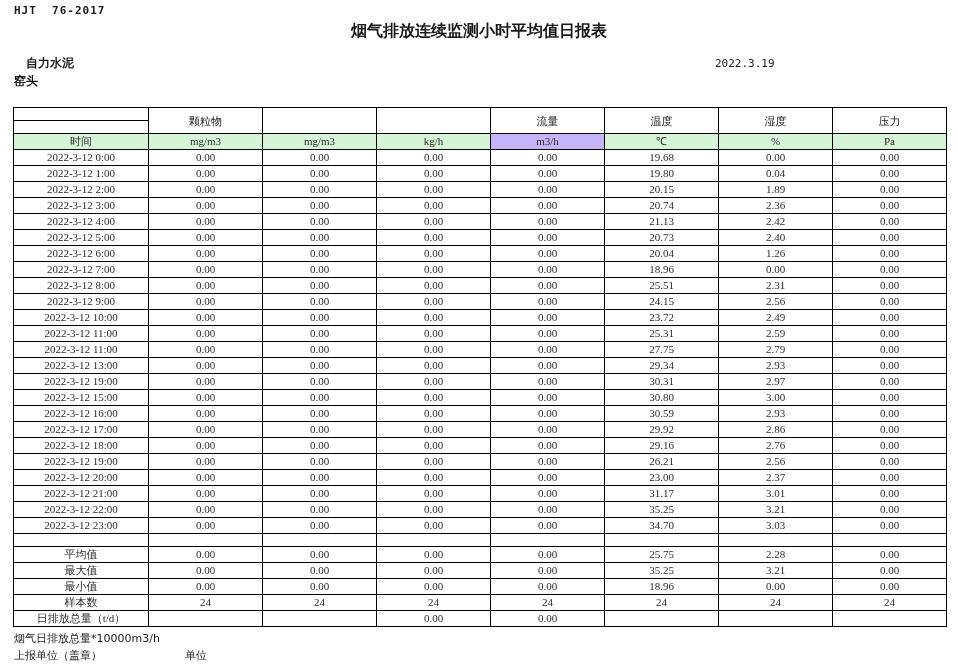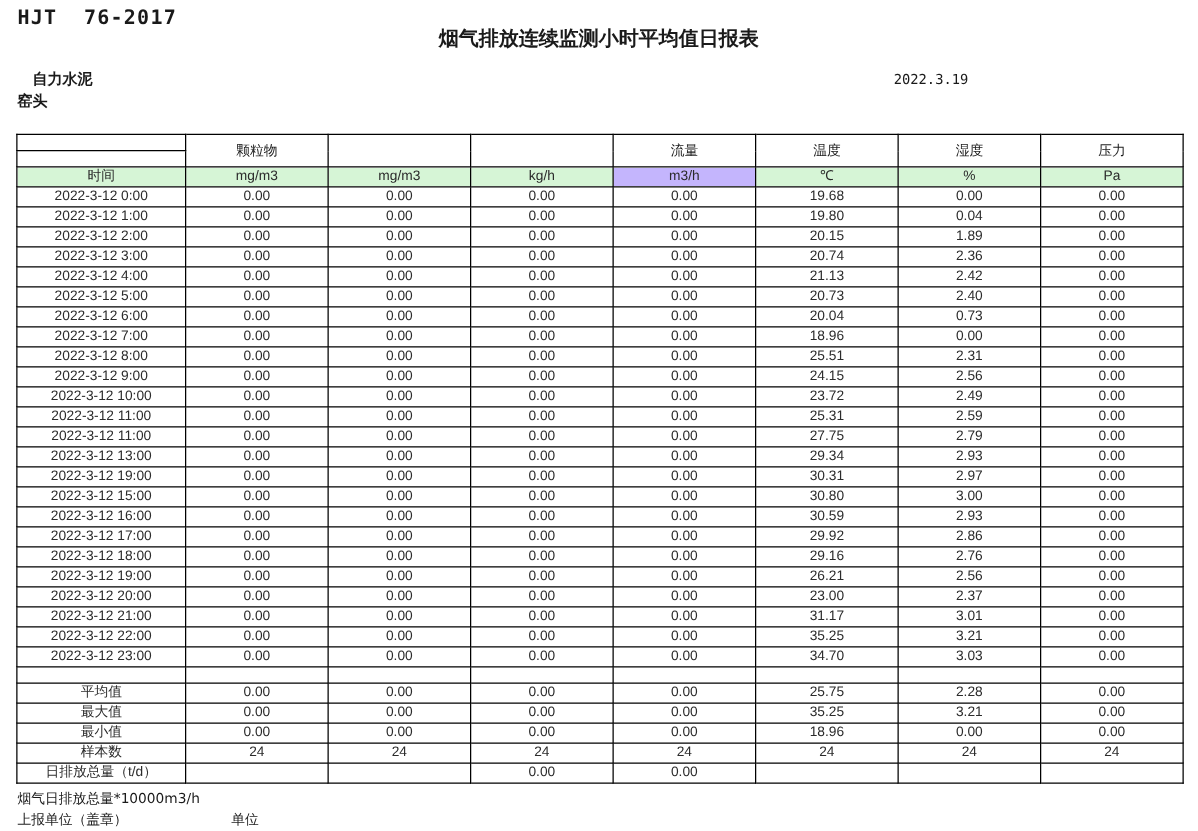--- a/index.html
+++ b/index.html
@@ -8,41 +8,41 @@
     background: #ffffff;
     font-family: "DejaVu Sans", "Liberation Sans", sans-serif;
     color: #1a1a1a;
     overflow: hidden;
     position: relative;
   }
   .abs { position: absolute; }
 
   #doc-code {
     top: 4px; left: 14px;
-    font-weight: bold; font-size: 16px;
+    font-weight: bold; font-size: 11px;
     letter-spacing: 1px; white-space: pre;
     font-family: "DejaVu Sans Mono", "DejaVu Sans", monospace;
   }
   #report-title {
     top: 21px; left: 0; right: 0;
     text-align: center;
     font-weight: bold; font-size: 16px;
   }
   #company-name { top: 55px; left: 26px; font-weight: bold; font-size: 12px; }
   #monitor-point { top: 73px; left: 14px; font-weight: bold; font-size: 12px; }
   #report-date {
     top: 57px; left: 715px; font-size: 11px;
     font-family: "DejaVu Sans Mono", "DejaVu Sans", monospace;
   }
 
   table.report {
     position: absolute; left: 13px; top: 107px;
     border-collapse: collapse; table-layout: fixed;
     width: 933px;
-    font-family: Liberation Sans, sans-serif;
+    font-family: Liberation Serif, serif;
     font-size: 11px; color: #2b2b2b;
   }
   col.w-time { width: 135px; }
   col.w-val  { width: 114px; }
   table.report td {
     border: 1px solid #000;
     padding: 0 2px;
     text-align: center; vertical-align: middle;
     white-space: nowrap; overflow: hidden;
     height: 15px; line-height: 15px;
@@ -162,21 +162,21 @@
         <td>2.40</td>
         <td>0.00</td>
       </tr>
       <tr>
         <td>2022-3-12 6:00</td>
         <td>0.00</td>
         <td>0.00</td>
         <td>0.00</td>
         <td>0.00</td>
         <td>20.04</td>
-        <td>0.73</td>
+        <td>1.26</td>
         <td>0.00</td>
       </tr>
       <tr>
         <td>2022-3-12 7:00</td>
         <td>0.00</td>
         <td>0.00</td>
         <td>0.00</td>
         <td>0.00</td>
         <td>18.96</td>
         <td>0.00</td>

